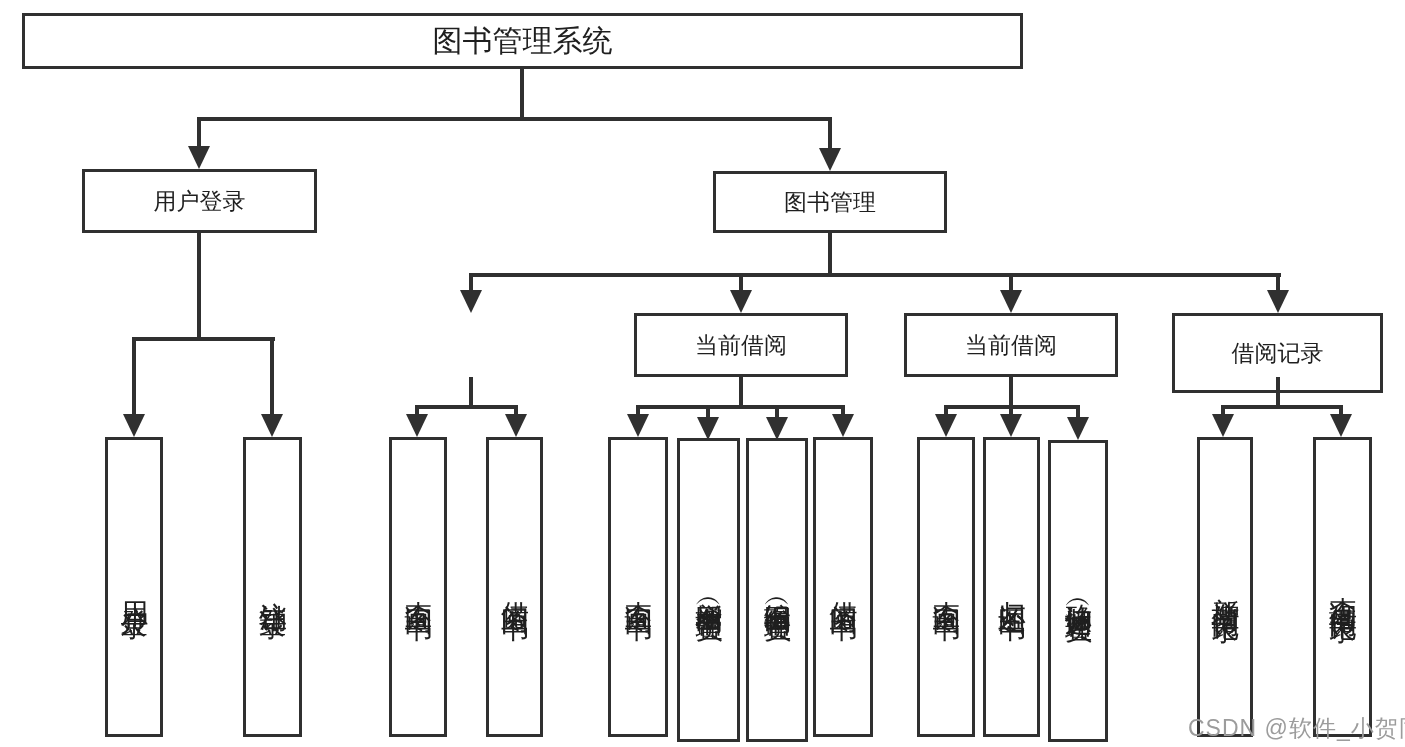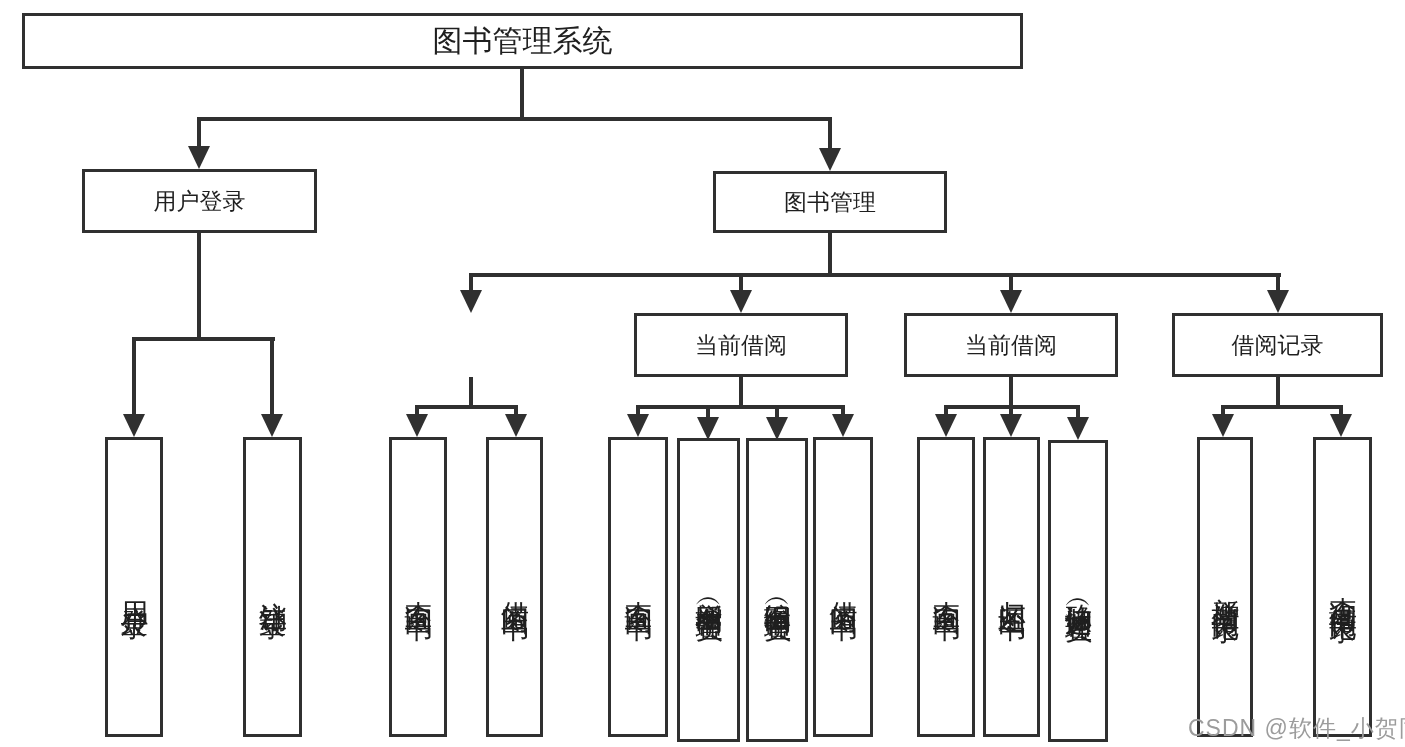--- a/index.html
+++ b/index.html
@@ -87,21 +87,21 @@
   <div class="ah" style="left:1000px;top:290px;"></div>
   <div class="vln" style="left:1276px;top:273px;height:17px;"></div>
   <div class="ah" style="left:1267px;top:290px;"></div>
 
   <div class="node" style="left:634px;top:313px;width:214px;height:64px;">
     <span class="h-label">当前借阅</span>
   </div>
   <div class="node" style="left:904px;top:313px;width:214px;height:64px;">
     <span class="h-label">当前借阅</span>
   </div>
-  <div class="node" style="left:1172px;top:313px;width:211px;height:64px;">
+  <div class="node" style="left:1172px;top:313px;width:211px;height:80px;">
     <span class="h-label">借阅记录</span>
   </div>
 
   <div class="vln" style="left:469px;top:377px;height:32px;"></div>
   <div class="hln" style="left:415px;top:405px;width:103px;"></div>
   <div class="vln" style="left:415px;top:405px;height:9px;"></div>
   <div class="ah" style="left:406px;top:414px;"></div>
   <div class="vln" style="left:514px;top:405px;height:9px;"></div>
   <div class="ah" style="left:505px;top:414px;"></div>
 

